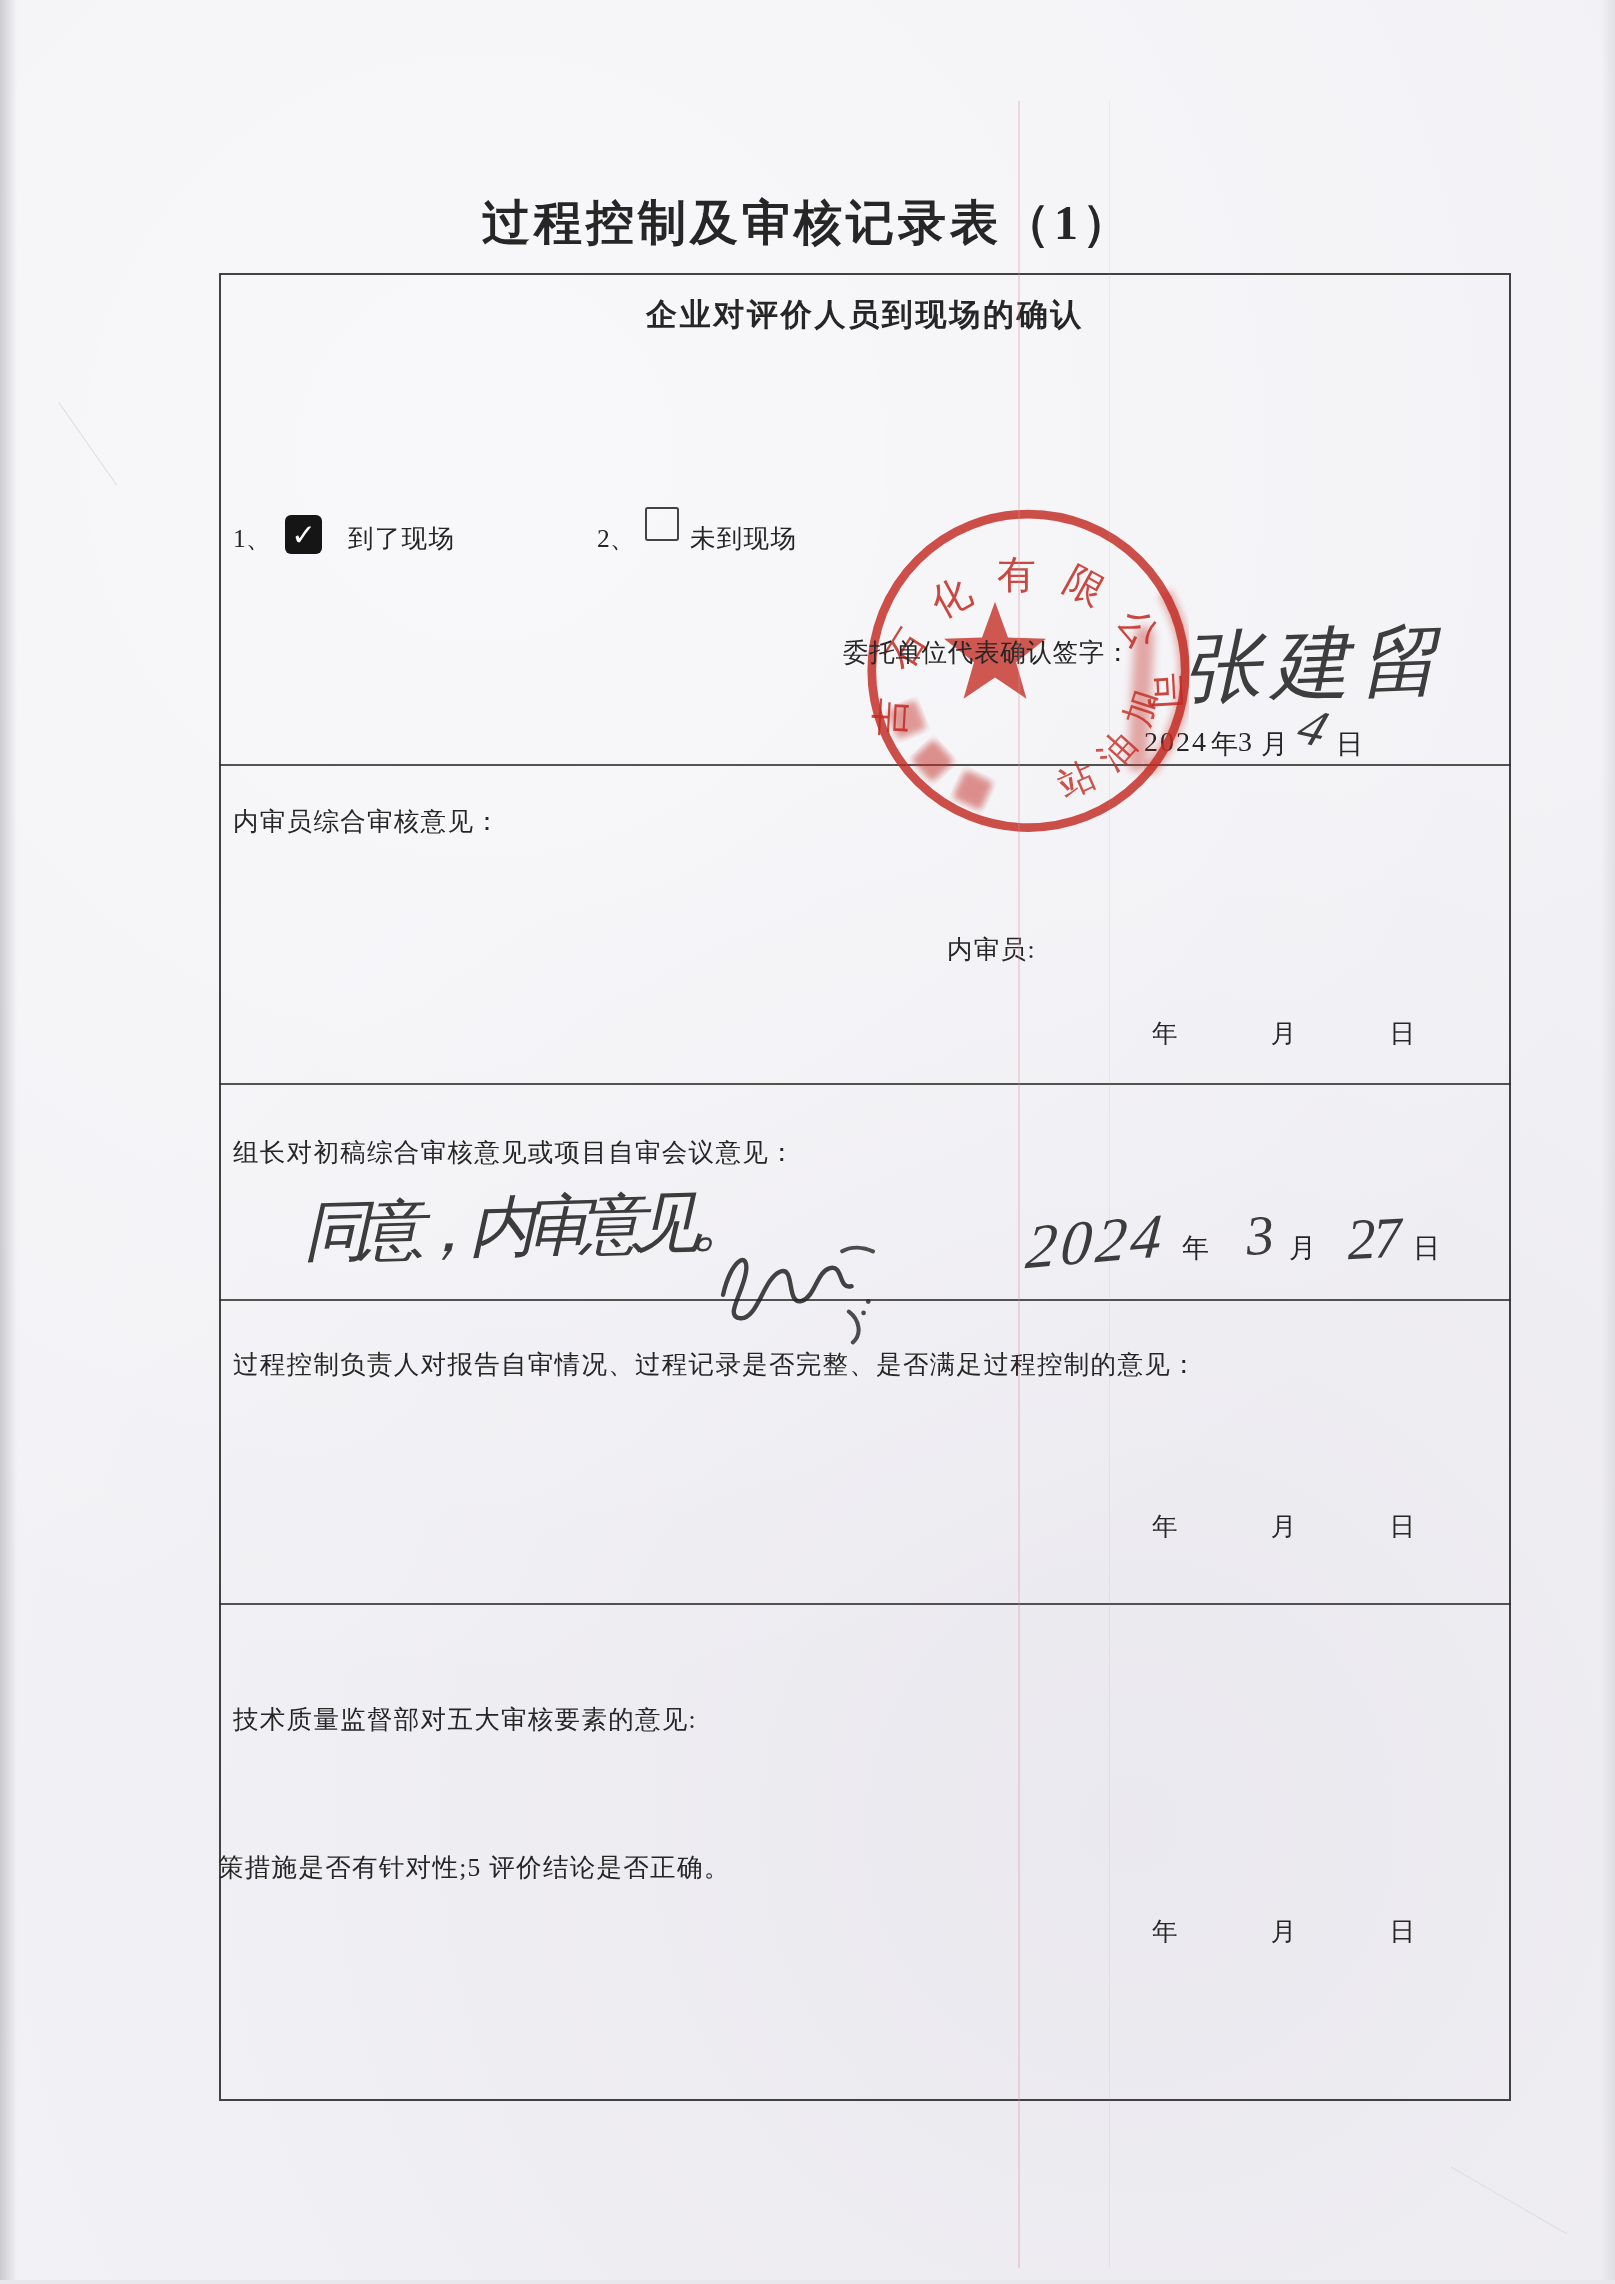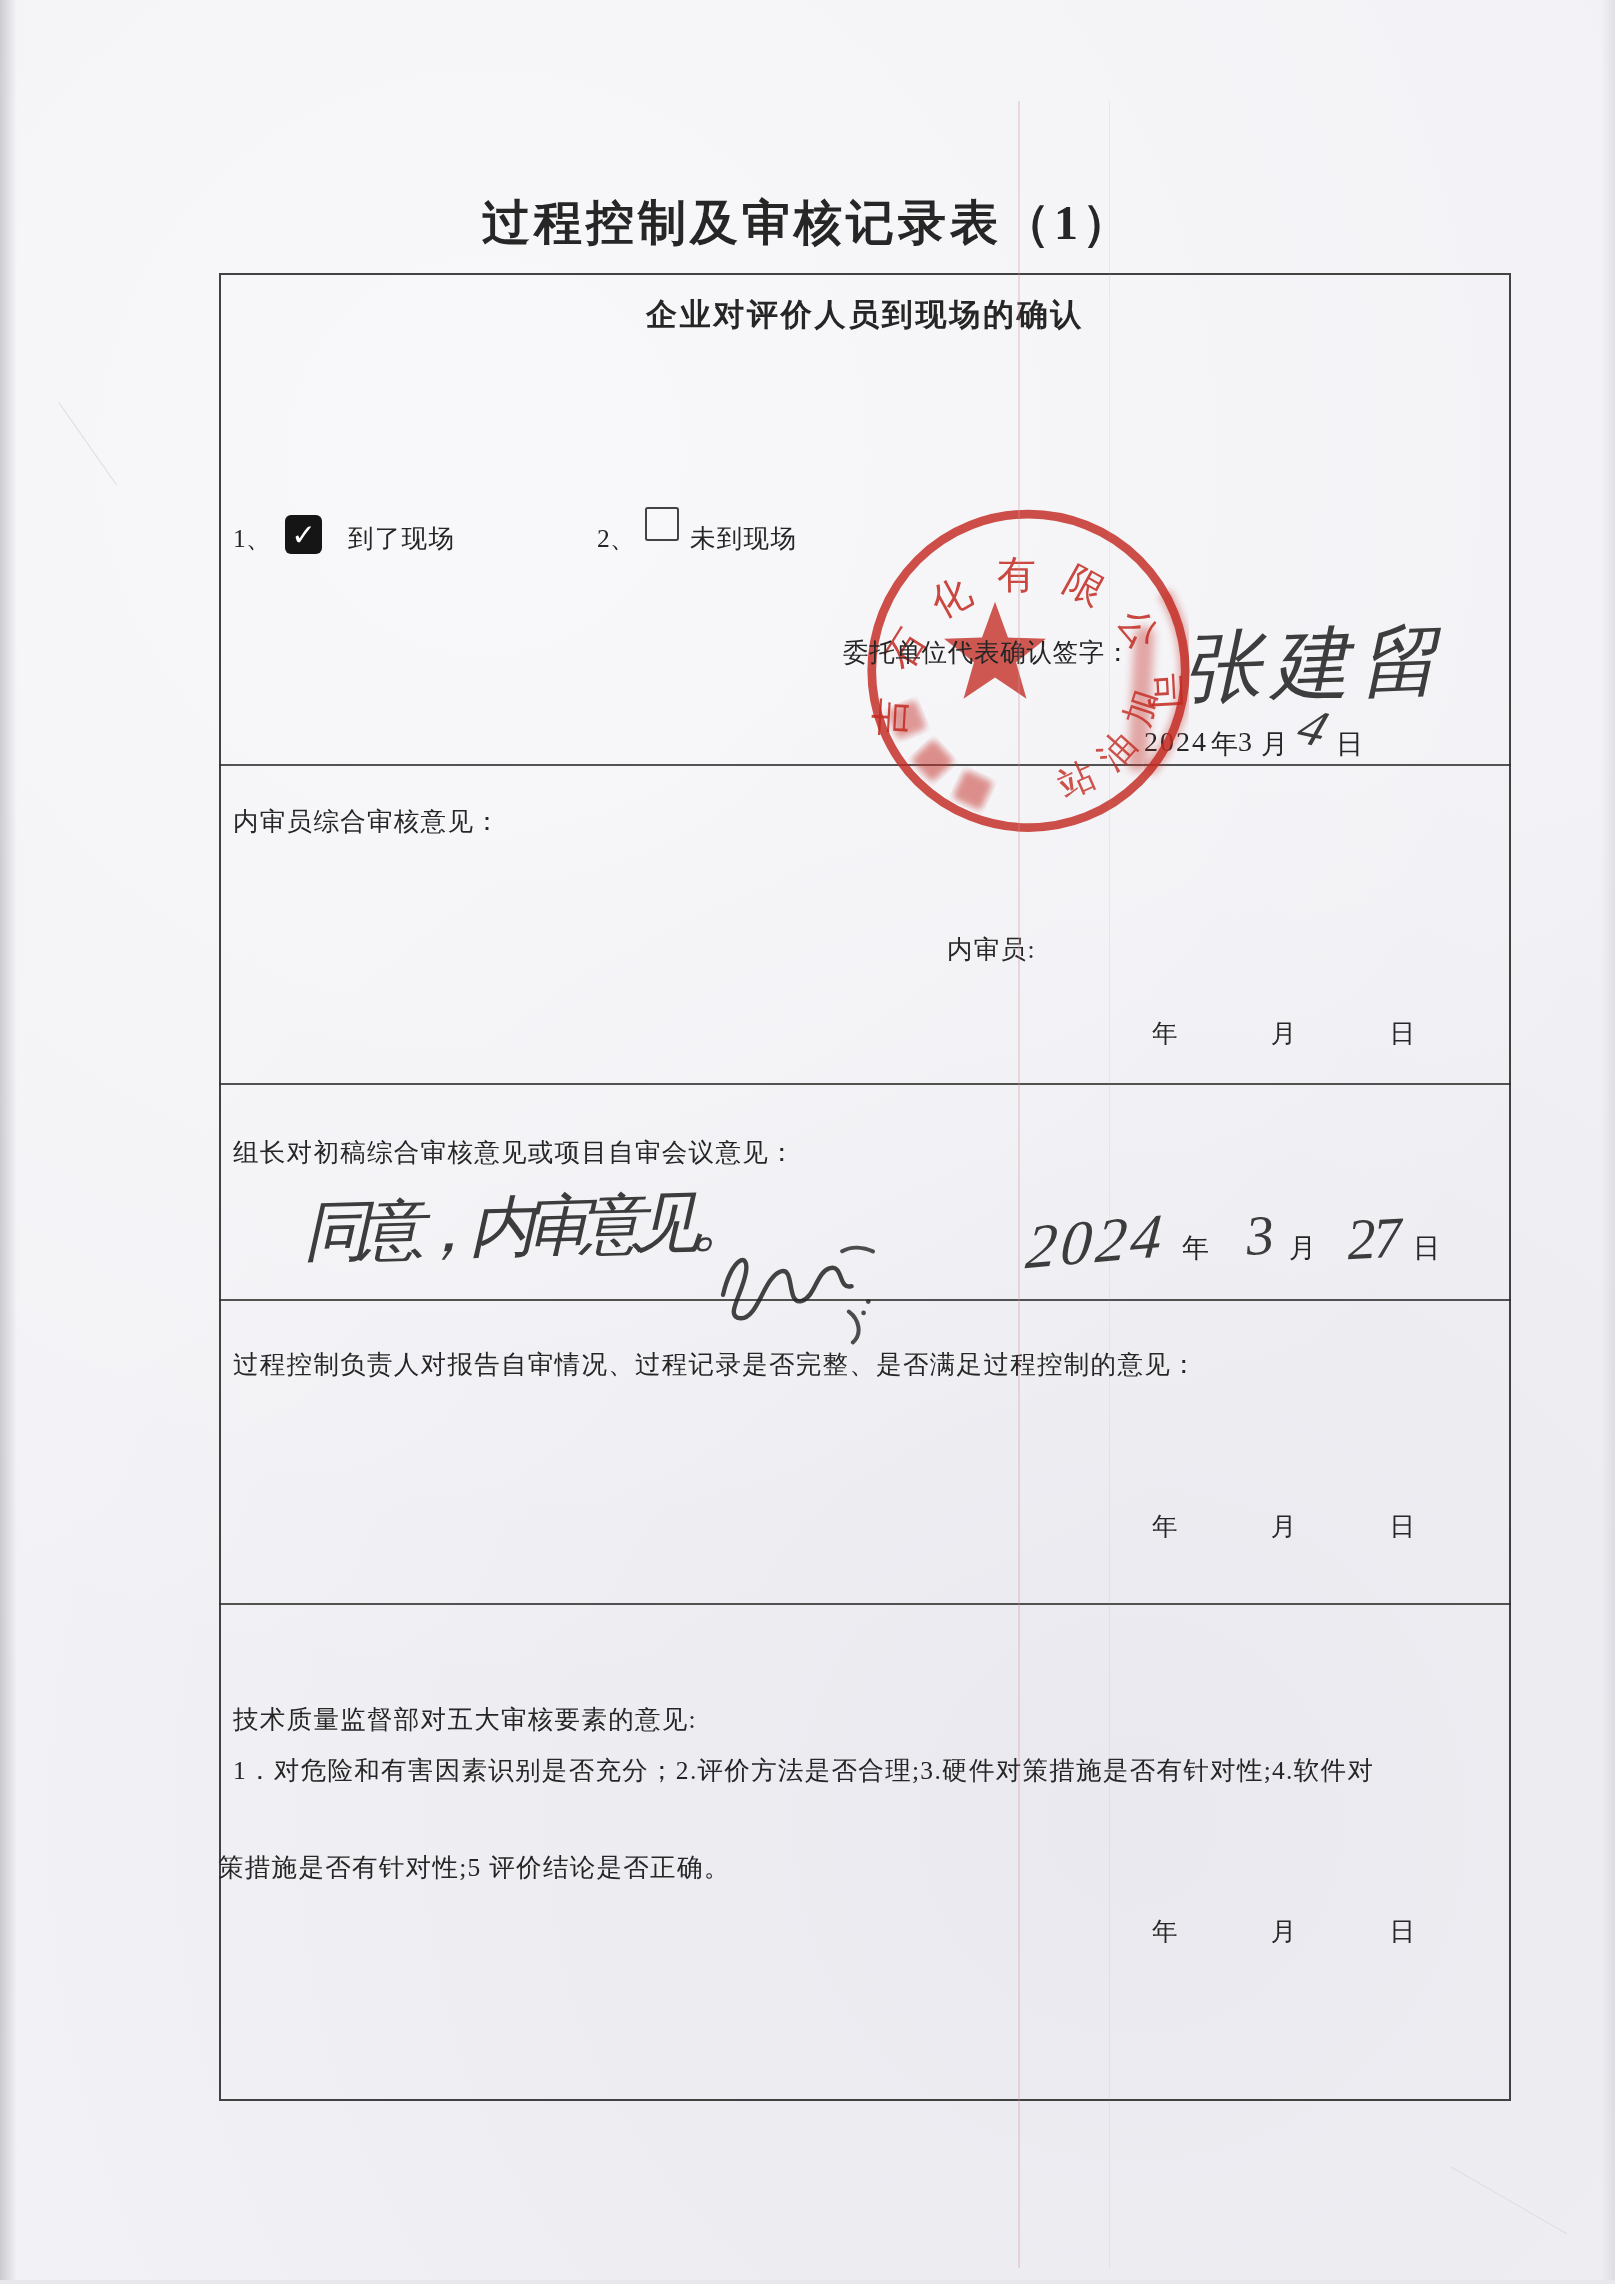--- a/index.html
+++ b/index.html
@@ -131,21 +131,20 @@
   <div class="t" style="left:1413px; top:1230px; font-size:27px;">日</div>
 
   <div class="t" style="left:233px; top:1347px; font-size:25.5px; letter-spacing:1.3px;">过程控制负责人对报告自审情况、过程记录是否完整、是否满足过程控制的意见：</div>
   <div class="daterow" style="top:1509px;">
     <span>年</span>
     <span>月</span>
     <span>日</span>
   </div>
 
   <div class="t" style="left:233px; top:1702px; font-size:25.5px; letter-spacing:1.3px;">技术质量监督部对五大审核要素的意见:</div>
-  <div class="t" style="left:233px; top:1753px; font-size:25.5px; letter-spacing:1.3px;">1．对危险和有害因素识别是否充分；2.评价方法是否合理;3.硬件对策措施是否有针对性;4.软件对</div>
   <div class="t" style="left:218px; top:1806px; font-size:25.5px; letter-spacing:1.3px;margin-top:44px;">策措施是否有针对性;5 评价结论是否正确。</div>
   <div class="daterow" style="top:1914px;">
     <span>年</span>
     <span>月</span>
     <span>日</span>
   </div>
 
 </div>
 
 

